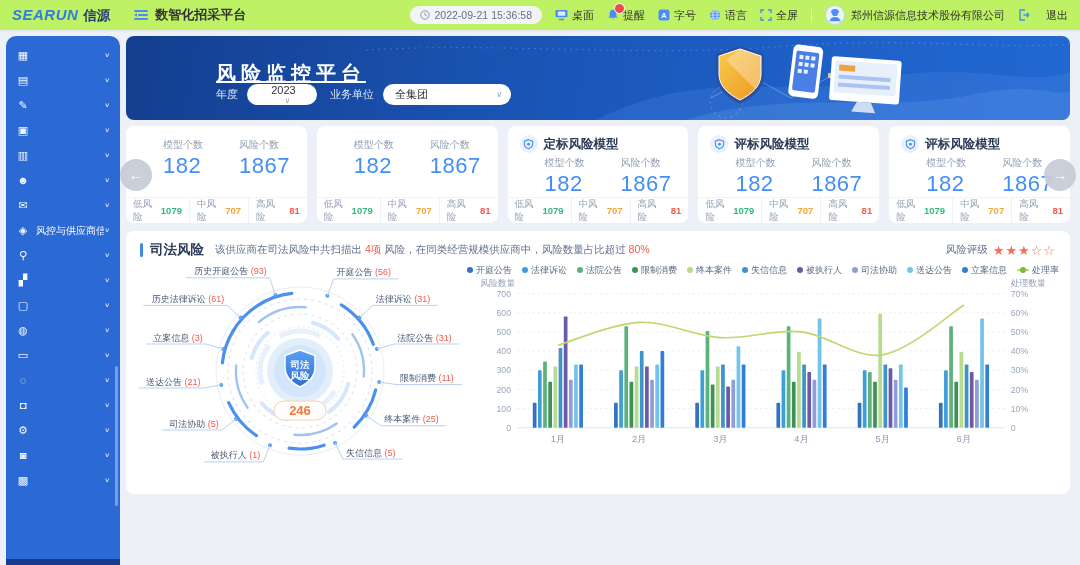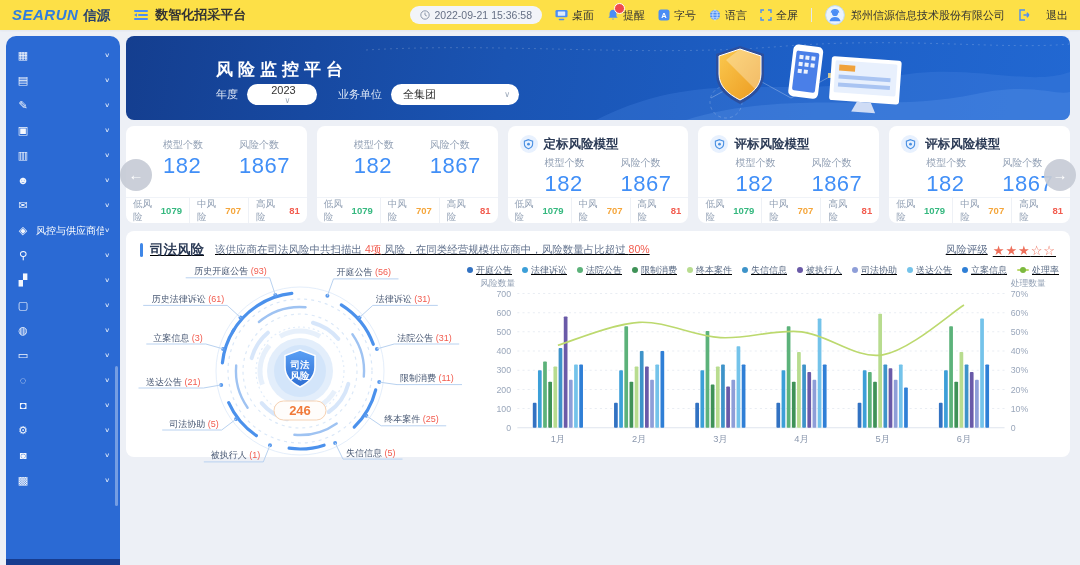--- a/index.html
+++ b/index.html
@@ -1,20 +1,20 @@
 <!DOCTYPE html>
 <html><head>
 <meta charset="utf-8">
 <style>
   html,body{margin:0;padding:0;background:#edf0f6;width:1080px;height:565px;overflow:hidden;
     font-family:"Liberation Sans","DejaVu Sans",sans-serif;}
   .page{position:relative;width:1080px;height:565px;}
 
   
-  .topbar{position:absolute;top:0;left:0;width:1080px;height:30px;background:#fde047;
+  .topbar{position:absolute;top:0;left:0;width:1080px;height:30px;background:#bef264;
     display:flex;align-items:center;padding:0 12px;box-sizing:border-box;box-shadow:0 1px 2px rgba(20,40,80,.05);z-index:10;}
   .logo{display:flex;align-items:baseline;font-weight:bold;}
   .logo .sea,.logo .run{font-size:15px;font-style:italic;color:#2f7de0;letter-spacing:.5px;}
   .logo .cn{font-size:13.5px;color:#27406e;margin-left:5px;font-style:normal;}
   .collapse{margin-left:24px;display:flex;align-items:center;}
   .app-title{font-size:13px;font-weight:bold;color:#333;margin-left:7px;}
   .top-right{margin-left:auto;display:flex;align-items:center;gap:13px;}
   .time-pill{background:#f2f4f8;border-radius:10px;padding:3px 10px;font-size:10.5px;color:#667085;display:flex;align-items:center;gap:5px;}
   .tool{display:flex;align-items:center;gap:4px;font-size:11px;color:#333;position:relative;cursor:pointer;}
   .badge{position:absolute;top:-5px;left:7px;width:9px;height:9px;background:#f04b4b;border-radius:50%;border:1px solid #fff;}
@@ -31,21 +31,21 @@
   .s-chev{font-size:8px;color:rgba(255,255,255,.85);transform:scaleY(.75);}
   .side-scroll{position:absolute;right:2px;top:330px;width:3px;height:140px;background:rgba(255,255,255,.35);border-radius:2px;}
   .side-foot{position:absolute;left:0;bottom:0;width:100%;height:6px;background:#173c8f;}
 
   
   .main{position:absolute;left:126px;top:36px;width:944px;height:529px;}
 
   .banner{position:relative;height:84px;border-radius:8px;overflow:hidden;
     background:linear-gradient(100deg,#143e8f 0%,#1a54b3 40%,#1d5fc6 70%,#2268d2 100%);}
   .banner-art{position:absolute;inset:0;width:100%;height:100%;}
-  .banner-title{position:absolute;left:90px;top:11px;color:#fff;font-size:17px;font-weight:bold;letter-spacing:5px;z-index:2;}
+  .banner-title{position:absolute;left:90px;top:11px;color:#fff;font-size:20px;font-weight:bold;letter-spacing:5px;z-index:2;text-decoration:underline;}
   .filters{position:absolute;left:90px;top:48px;display:flex;align-items:center;gap:9px;font-size:11px;color:#e8f0fb;z-index:2;}
   .select{background:#fff;border-radius:11px;height:21px;display:flex;align-items:center;justify-content:space-between;
     padding:0 9px 0 12px;color:#333;font-size:11px;box-sizing:border-box;cursor:pointer;}
   .select .car{color:#9aa7b8;font-size:8px;margin-left:8px;}
   .select.year{width:70px;flex-direction:column;}
   .select.unit{width:128px;}
   .flt-label{opacity:.95;}
 
   
   .cards-row{position:relative;margin-top:6px;height:97px;display:flex;gap:10px;}
@@ -61,21 +61,21 @@
   .kv + .kv{border-left:1px solid #eef1f6;}
   .kv .v{font-weight:bold;margin-left:3px;}
   .v.low{color:#35b87f;}.v.mid{color:#f5a63b;}.v.high{color:#f25c4f;margin-left:8px;}
   .nav-arrow{position:absolute;top:50%;transform:translateY(-50%);width:32px;height:32px;border-radius:50%;
     background:#c7ccd6;opacity:.92;color:#fff;border:none;font-size:15px;display:flex;align-items:center;justify-content:center;
     z-index:5;cursor:pointer;padding:0;}
   .nav-arrow.left{left:-6px;}
   .nav-arrow.right{right:-6px;}
 
   
-  .risk-card{margin-top:8px;background:#fff;border-radius:8px;height:226px;box-sizing:border-box;padding:10px 14px 6px;position:relative;text-decoration:underline;}
+  .risk-card{margin-top:8px;background:#fff;border-radius:8px;height:263px;box-sizing:border-box;padding:10px 14px 6px;position:relative;}
   .risk-head{display:flex;align-items:center;}
   .accent{width:3px;height:14px;background:#3f87e8;border-radius:2px;margin-right:7px;}
   .risk-title{font-size:13.5px;font-weight:bold;color:#2b3a55;}
   .risk-desc{font-size:10.5px;color:#64748f;margin-left:11px;}
   .hl{color:#f25c4f;}
   .rating{margin-left:auto;font-size:10.5px;color:#64748f;display:flex;align-items:center;gap:5px;}
   .stars{letter-spacing:1px;font-size:13px;color:#ee6f5a;}
   .risk-body{display:flex;margin-top:0;}
   .radial-wrap{width:330px;height:228px;position:relative;flex:none;}
   .chart-wrap{flex:1;min-width:0;padding-top:4px;}
@@ -327,21 +327,21 @@
           <path d="M28 44 h14 l5 10 h-24 z" fill="#cfdcf5"></path>
         </g>
       </svg>
       <h1 class="banner-title">风险监控平台</h1>
       <div class="filters">
         <span class="flt-label">年度</span>
         <div class="select year">
           <span>2023</span>
           <span class="car">∨</span>
         </div>
-        <span class="flt-label" style="margin-left:12px">业务单位</span>
+        <span class="flt-label" style="margin-left:4px">业务单位</span>
         <div class="select unit">
           <span>全集团</span>
           <span class="car">∨</span>
         </div>
       </div>
     </section>
 
     <section class="cards-row">
       <button class="nav-arrow left">←</button>
       <div id="cardsTrack" style="display:flex;gap:10px;flex:1;">

